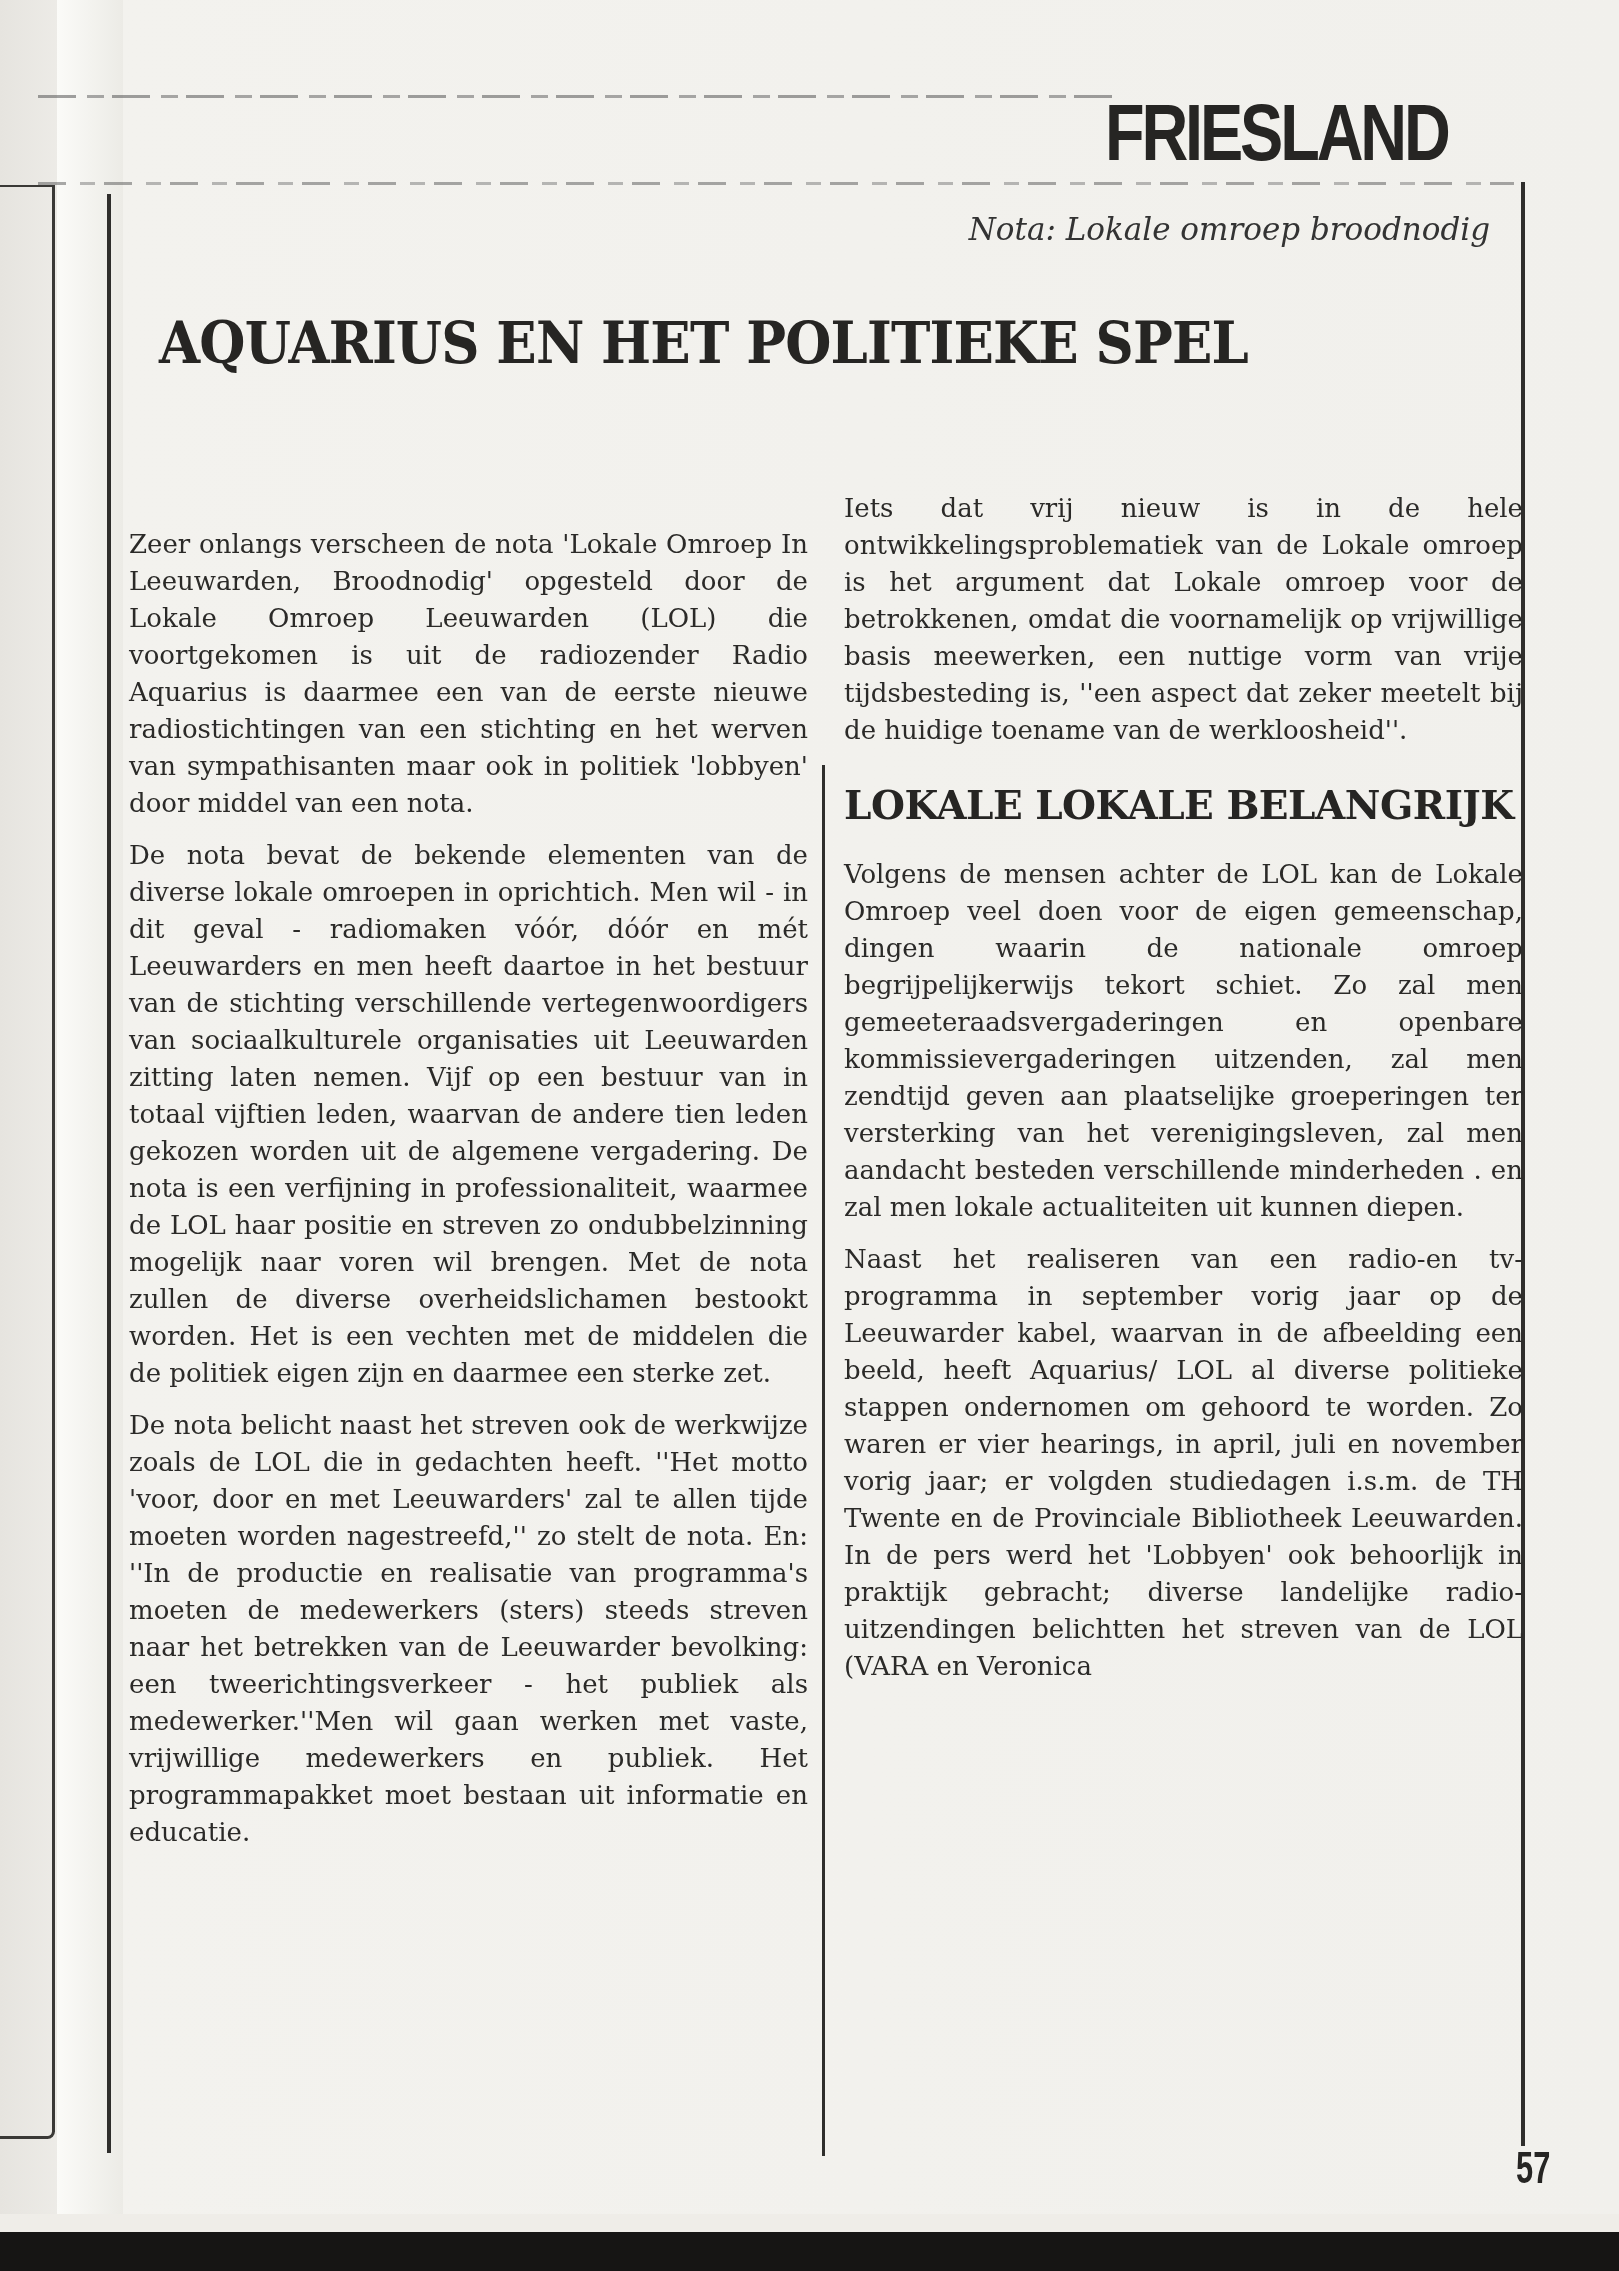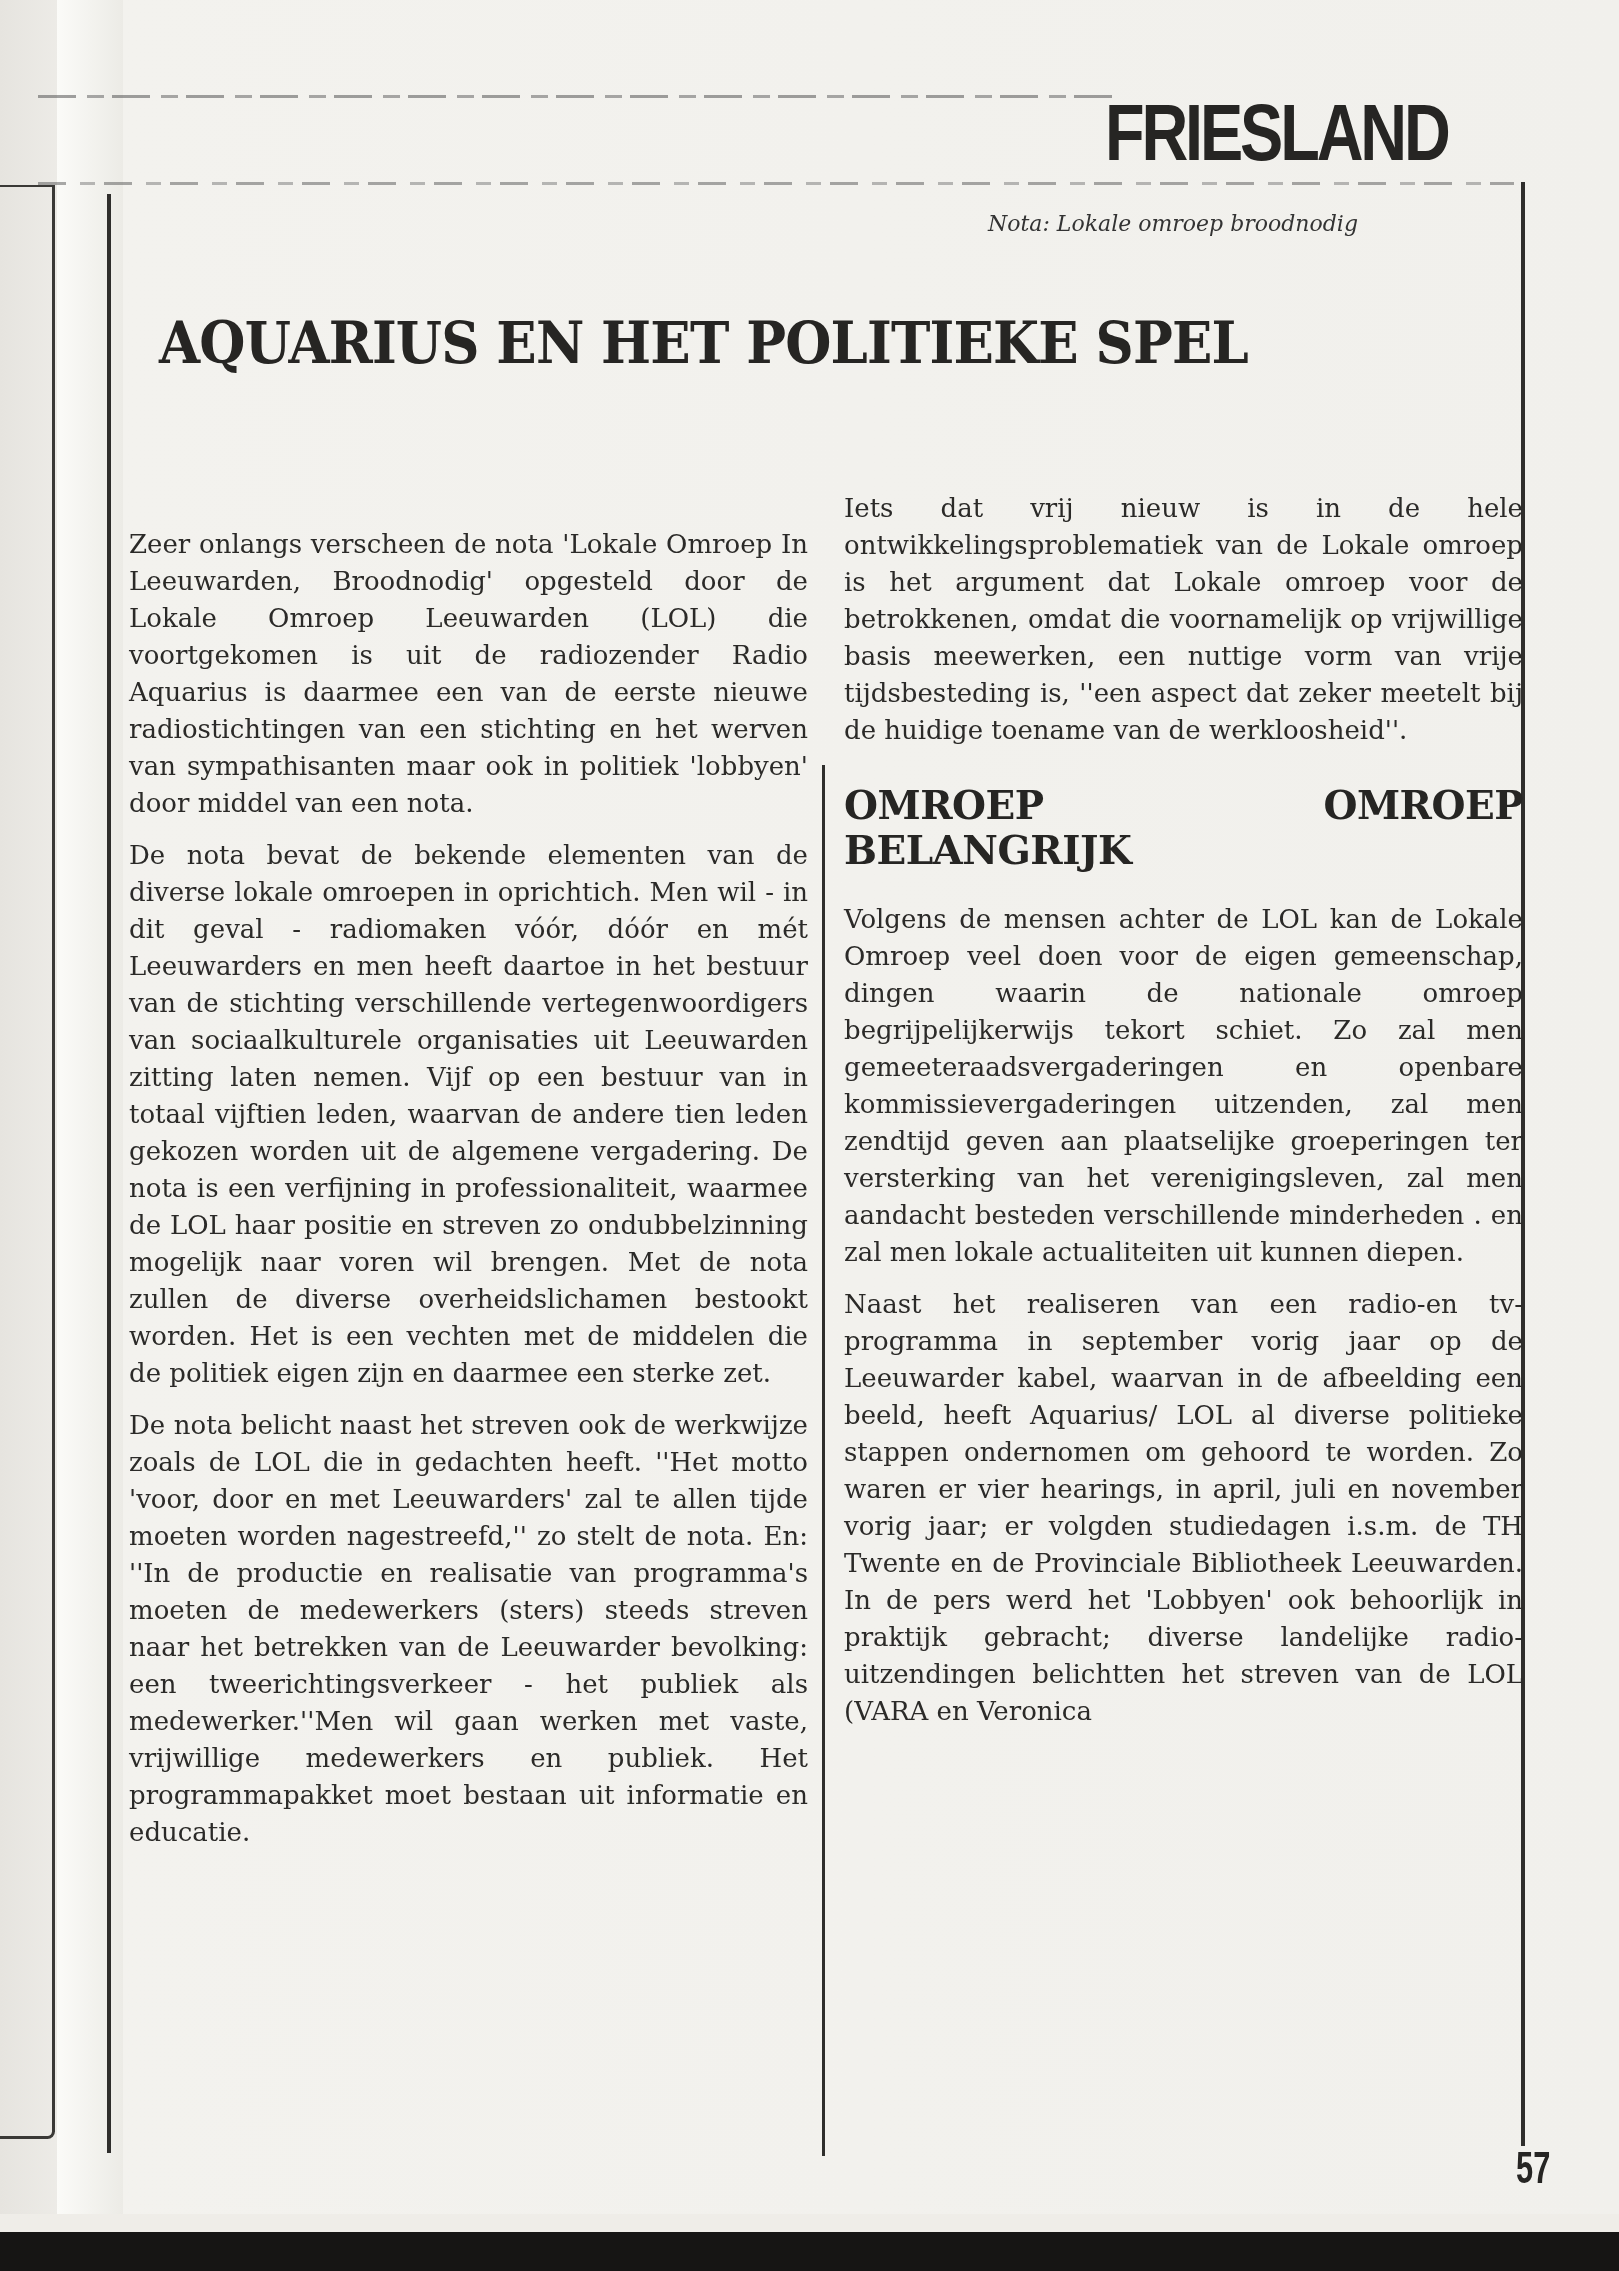--- a/index.html
+++ b/index.html
@@ -26,22 +26,22 @@
     background:repeating-linear-gradient(90deg,#555 0 28px,transparent 28px 42px,#777 42px 57px,transparent 57px 66px); opacity:.5; }
   .section-title {
     position:absolute; left:1105px; top:87px;
     font-family:"Liberation Sans", sans-serif; font-weight:bold; font-size:79px;
     letter-spacing:-3.8px; color:#262523; transform:scaleX(0.82); transform-origin:left top;
   }
   .frame-left { position:absolute; left:107px; top:194px; width:3.8px; height:1959px; background:#2f2e2c; }
   .frame-right { position:absolute; left:1521px; top:182px; width:3.8px; height:1964px; background:#2f2e2c; }
   .col-divider { position:absolute; left:822px; top:765px; width:2.8px; height:1391px; background:#2f2e2c; }
   .kicker {
-    position:absolute; left:856px; top:211px; width:634px; text-align:center;
-    font-family:"DejaVu Serif", serif; font-style:italic; font-size:22px; color:#333;
+    position:absolute; left:856px; top:211px; width:634px; text-align:right;
+    font-family:"DejaVu Serif", serif; font-style:italic; font-size:31px; color:#333;
   }
   .headline {
     position:absolute; left:159px; top:309px; width:1325px;
     font-family:"DejaVu Serif", serif; font-weight:bold; font-size:57px;
     letter-spacing:-0.9px; color:#262523; transform:scaleX(0.93); transform-origin:left top;
   }
   .col { position:absolute; font-size:26px; line-height:37px; text-align:justify; }
   .col p { margin:0 0 15px 0; }
   .col-left { left:129px; top:511px; width:679px;margin-top:15px; }
   .col-right { left:844px; top:490px; width:679px; }
@@ -75,20 +75,20 @@
 <div class="headline">AQUARIUS EN HET POLITIEKE SPEL</div>
 
 <div class="col col-left">
   <p>Zeer onlangs verscheen de nota 'Lokale Omroep In Leeuwarden, Broodnodig' opgesteld door de Lokale Omroep Leeuwarden (LOL) die voortgekomen is uit de radiozender Radio Aquarius is daarmee een van de eerste nieuwe radiostichtingen van een stichting en het werven van sympathisanten maar ook in politiek 'lobbyen' door middel van een nota.</p>
   <p>De nota bevat de bekende elementen van de diverse lokale omroepen in oprichtich. Men wil - in dit geval - radiomaken vóór, dóór en mét Leeuwarders en men heeft daartoe in het bestuur van de stichting verschillende vertegenwoordigers van sociaalkulturele organisaties uit Leeuwarden zitting laten nemen. Vijf op een bestuur van in totaal vijftien leden, waarvan de andere tien leden gekozen worden uit de algemene vergadering. De nota is een verfijning in professionaliteit, waarmee de LOL haar positie en streven zo ondubbelzinning mogelijk naar voren wil brengen. Met de nota zullen de diverse overheidslichamen bestookt worden. Het is een vechten met de middelen die de politiek eigen zijn en daarmee een sterke zet.</p>
   <p>De nota belicht naast het streven ook de werkwijze zoals de LOL die in gedachten heeft. ''Het motto 'voor, door en met Leeuwarders' zal te allen tijde moeten worden nagestreefd,'' zo stelt de nota. En: ''In de productie en realisatie van programma's moeten de medewerkers (sters) steeds streven naar het betrekken van de Leeuwarder bevolking: een tweerichtingsverkeer - het publiek als medewerker.''Men wil gaan werken met vaste, vrijwillige medewerkers en publiek. Het programmapakket moet bestaan uit informatie en educatie.</p>
 </div>
 
 <div class="col col-right">
   <p>Iets dat vrij nieuw is in de hele ontwikkelingsproblematiek van de Lokale omroep is het argument dat Lokale omroep voor de betrokkenen, omdat die voornamelijk op vrijwillige basis meewerken, een nuttige vorm van vrije tijdsbesteding is, ''een aspect dat zeker meetelt bij de huidige toename van de werkloosheid''.</p>
-  <div class="subhead">OMROEP OMROEP BELANGRIJK</div>
+  <div class="subhead">LOKALE LOKALE BELANGRIJK</div>
   <p>Volgens de mensen achter de LOL kan de Lokale Omroep veel doen voor de eigen gemeenschap, dingen waarin de nationale omroep begrijpelijkerwijs tekort schiet. Zo zal men gemeeteraadsvergaderingen en openbare kommissievergaderingen uitzenden, zal men zendtijd geven aan plaatselijke groeperingen ter versterking van het verenigingsleven, zal men aandacht besteden verschillende minderheden . en zal men lokale actualiteiten uit kunnen diepen.</p>
   <p>Naast het realiseren van een radio-en tv-programma in september vorig jaar op de Leeuwarder kabel, waarvan in de afbeelding een beeld, heeft Aquarius/ LOL al diverse politieke stappen ondernomen om gehoord te worden. Zo waren er vier hearings, in april, juli en november vorig jaar; er volgden studiedagen i.s.m. de TH Twente en de Provinciale Bibliotheek Leeuwarden. In de pers werd het 'Lobbyen' ook behoorlijk in praktijk gebracht; diverse landelijke radio-uitzendingen belichtten het streven van de LOL (VARA en Veronica</p>
 </div>
 
 <div class="page-number">57</div>
 <div class="bottom-band"></div>
 
 
 </body></html>

